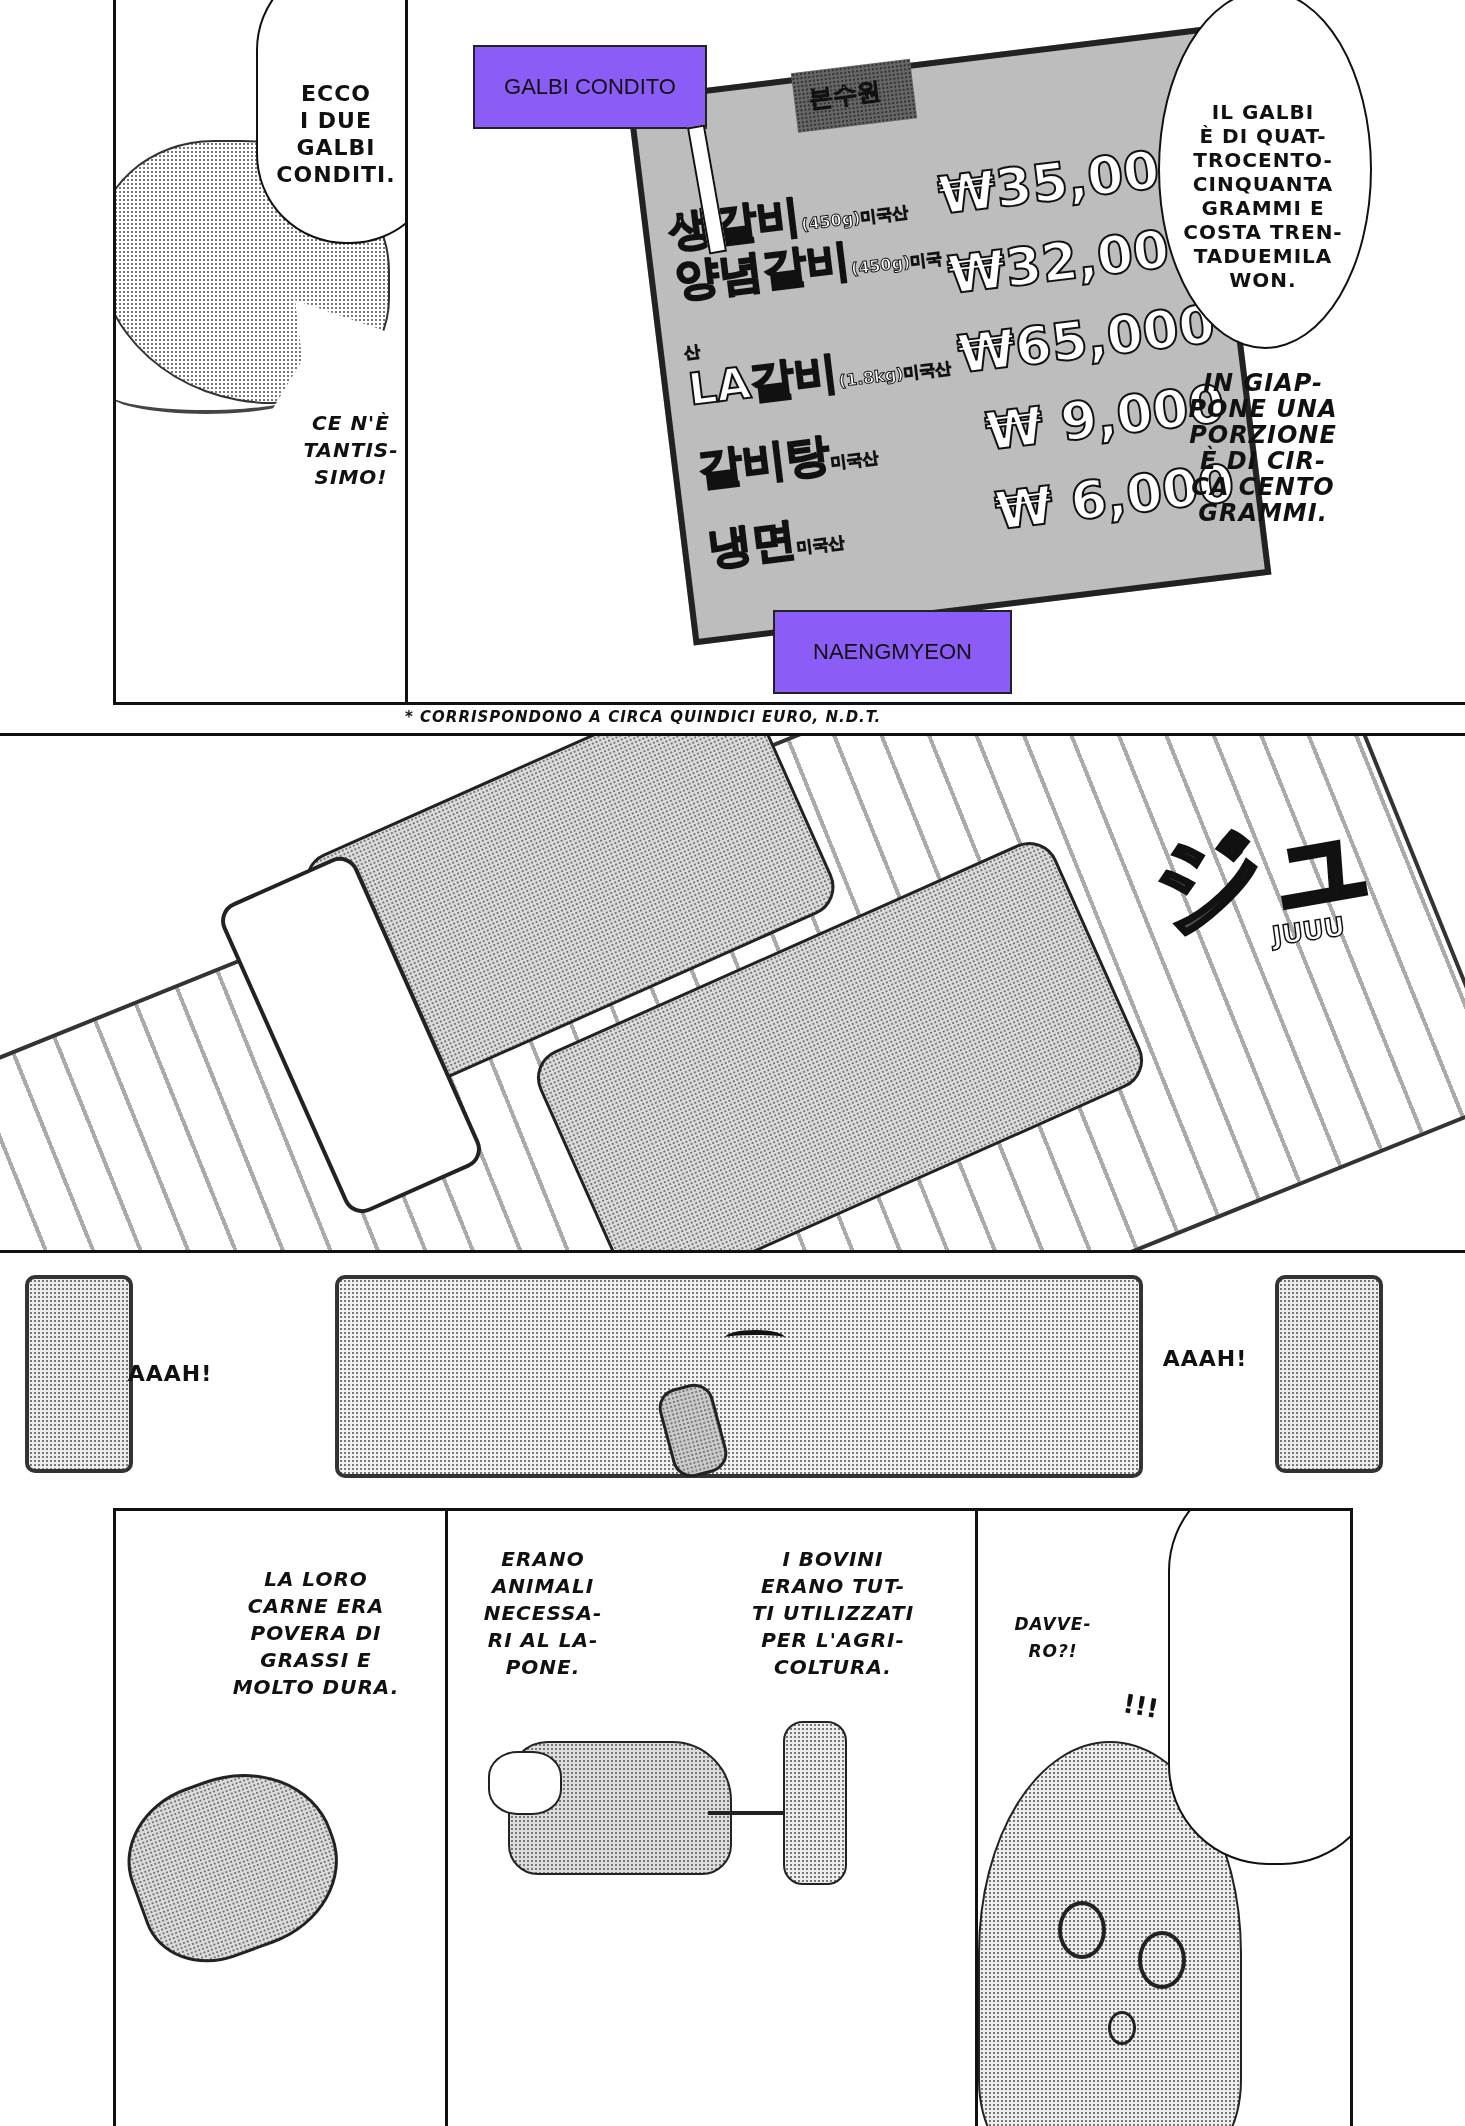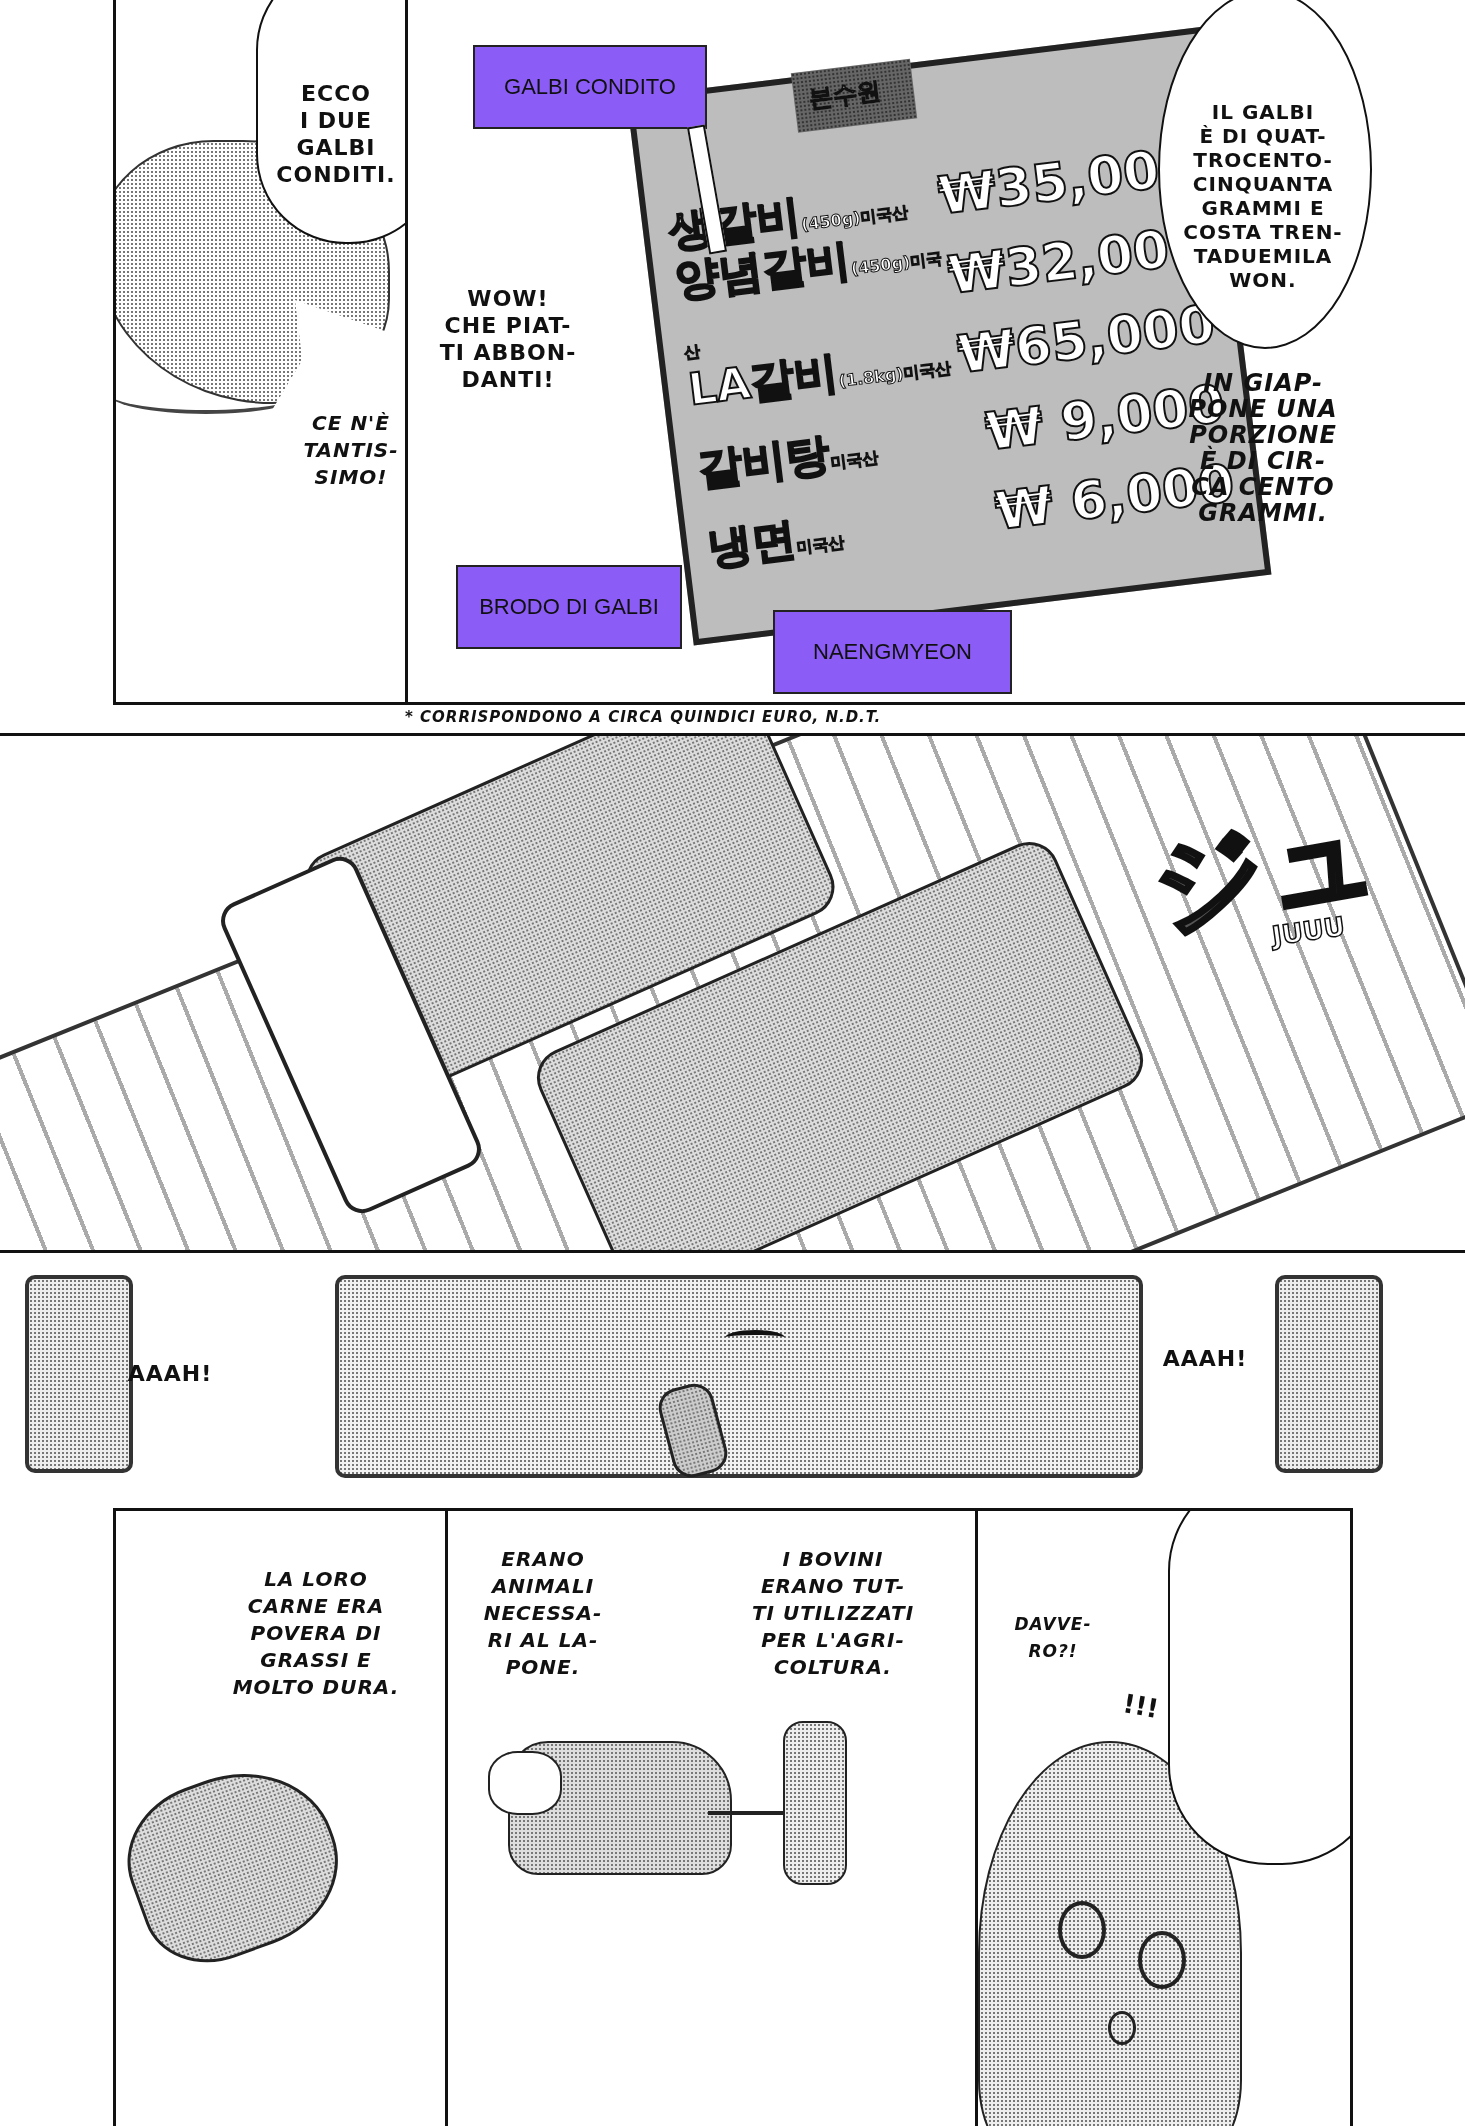--- a/index.html
+++ b/index.html
@@ -31,24 +31,20 @@
 GALBI
 CONDITI.</div>
   <div style="position:absolute;left:150px;top:300px;width:145px;height:400px;background:#fff;clip-path:polygon(20% 0,100% 10%,100% 100%,10% 100%,30% 70%,5% 60%,25% 40%,0 30%,25% 15%);"></div>
   <div class="txt ital" style="left:180px;top:410px;width:110px;font-size:20px;">CE N'È
 TANTIS-
 SIMO!</div>
 </div>
 
 <div class="panel" style="left:405px;top:-3px;width:1063px;height:708px;border-right:none;">
   <div style="position:absolute;left:0;top:80px;width:230px;height:500px;background:#fff;border-right:2px solid #111;clip-path:polygon(0 0,100% 5%,95% 100%,70% 80%,55% 95%,40% 75%,20% 100%,0 90%);"></div>
-  <div class="txt" style="left:15px;top:285px;width:170px;">WOW!
-CHE PIAT-
-TI ABBON-
-DANTI!</div>
 
   <div class="sign tone" style="left:250px;top:60px;width:570px;height:540px;">
     <div class="tone-dark" style="position:absolute;left:160px;top:-10px;width:120px;height:60px;background-color:#666;"></div>
     <div style="position:absolute;left:175px;top:2px;font-size:24px;color:#fff;-webkit-text-stroke:1px #111;font-weight:bold;">본수원</div>
     <div class="menu-row" style="top:100px;">
         <span><span class="ko">생갈비</span><span class="sub">(450g)</span><span class="sub">미국산</span></span>
         <span>₩35,000</span>
       </div>
     <div class="menu-row" style="top:180px;">
         <span><span class="ko">양념갈비</span><span class="sub">(450g)</span><span class="sub">미국산</span></span>
@@ -63,21 +59,20 @@
         <span>₩ 9,000</span>
       </div>
     <div class="menu-row" style="top:420px;">
         <span><span class="ko">냉면</span><span class="sub">미국산</span></span>
         <span>₩ 6,000</span>
       </div>
   </div>
 
   <div class="caption" style="left:65px;top:45px;width:230px;height:80px;">GALBI CONDITO</div>
   <div style="position:absolute;left:290px;top:125px;width:14px;height:125px;background:#fff;border:2px solid #111;transform:rotate(-10deg);"></div>
-  <div class="caption" style="left:48px;top:565px;width:222px;height:80px;">BRODO DI GALBI</div>
   <div class="caption" style="left:365px;top:610px;width:235px;height:80px;">NAENGMYEON</div>
 
   <div class="bubble" style="left:750px;top:-10px;width:210px;height:355px;"></div>
   <div class="txt" style="left:760px;top:100px;width:190px;font-size:20px;line-height:24px;">IL GALBI
 È DI QUAT-
 TROCENTO-
 CINQUANTA
 GRAMMI E
 COSTA TREN-
 TADUEMILA

